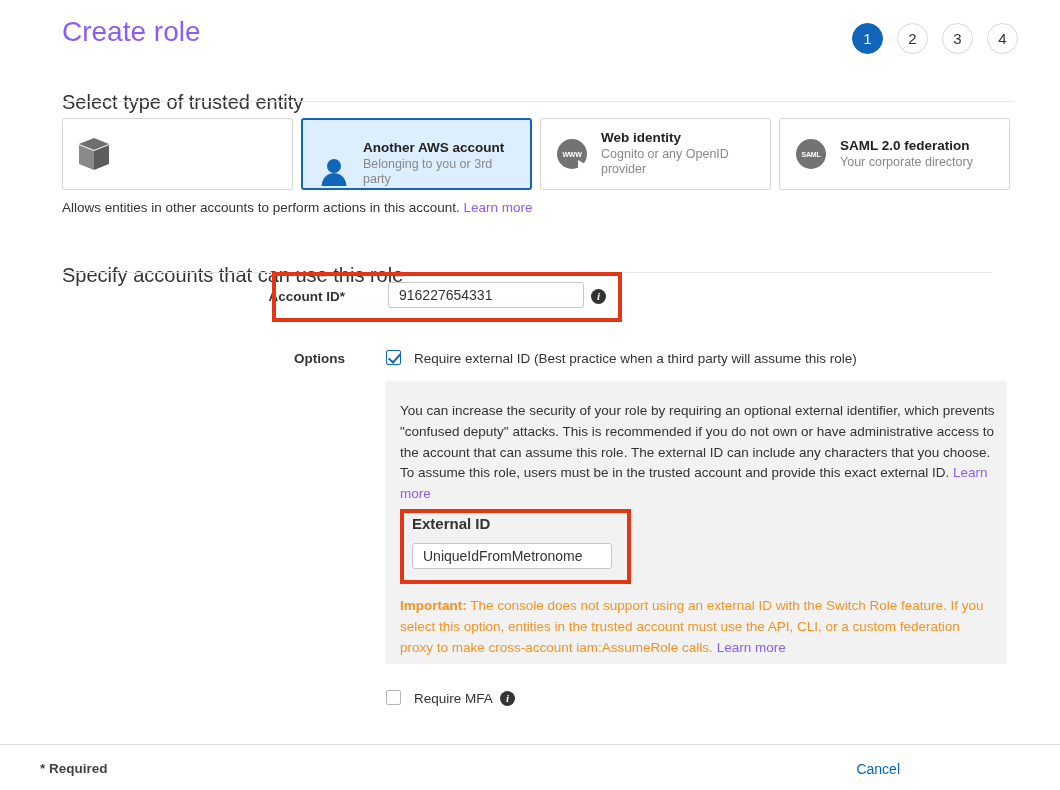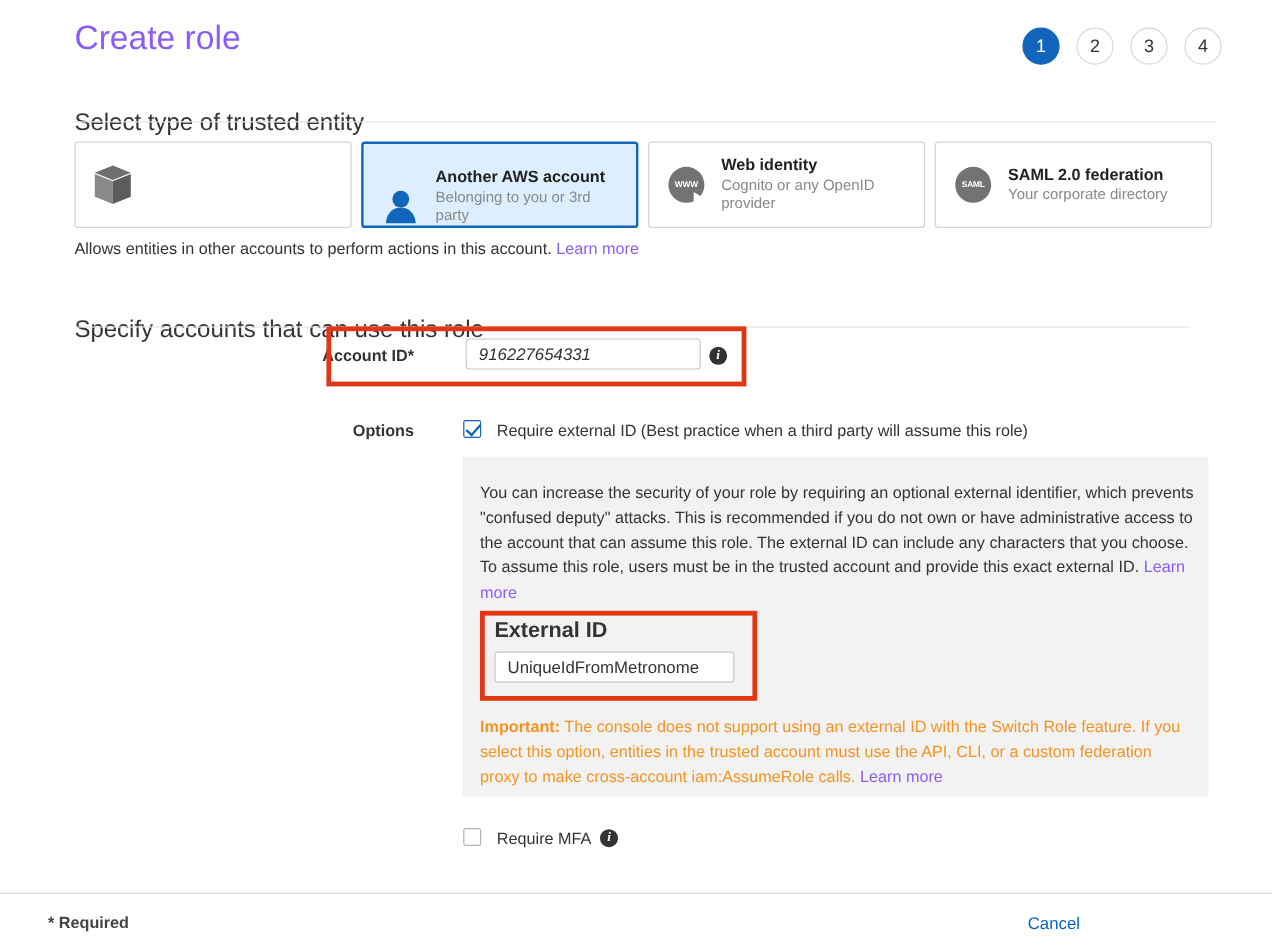--- a/index.html
+++ b/index.html
@@ -213,21 +213,21 @@
     position: absolute;
     left: 400px; top: 401px;
     width: 595px;
     font-size: 13.5px;
     color: #333;
     line-height: 20.8px;
   }
   .ext-label {
     position: absolute;
     left: 412px; top: 515px;
-    font-size: 18px;
+    font-size: 15px;
     font-weight: bold;
     color: #333;
   }
   .important {
     position: absolute;
     left: 400px; top: 596px;
     width: 592px;
     font-size: 13.5px;
     color: #f59322;
     line-height: 20.8px;
@@ -343,21 +343,21 @@
 
   <div class="helper-line">
     <span>Allows entities in other accounts to perform actions in this account.</span>
     <a class="lnk">Learn more</a>
   </div>
 
   <div class="section-head" style="top:243px;">Specify accounts that can use this role</div>
   <div class="hr" style="top:272px; width:930px;"></div>
 
   <div class="field-label" style="left:200px; top:289px; width:145px;">Account ID*</div>
-  <input class="txt-input" style="left: 388px; top: 282px; width: 196px; height: 26px; font-style: italic;" value="916227654331">
+  <input class="txt-input" style="left: 388px; top: 282px; width: 196px; height: 26px;" value="916227654331">
   <span class="info-dot" style="left:591px; top:289px;">i</span>
 
   <div class="redbox" style="left:272px; top:272px; width:350px; height:50px;"></div>
 
   <div class="field-label" style="left:200px; top:351px; width:145px;">Options</div>
   <div class="chk checked" style="left:386px; top:350px;"></div>
   <div class="chk-label" style="left:414px; top:351px;">Require external ID (Best practice when a third party will assume this role)</div>
 
   <div class="gray-panel"></div>
 

